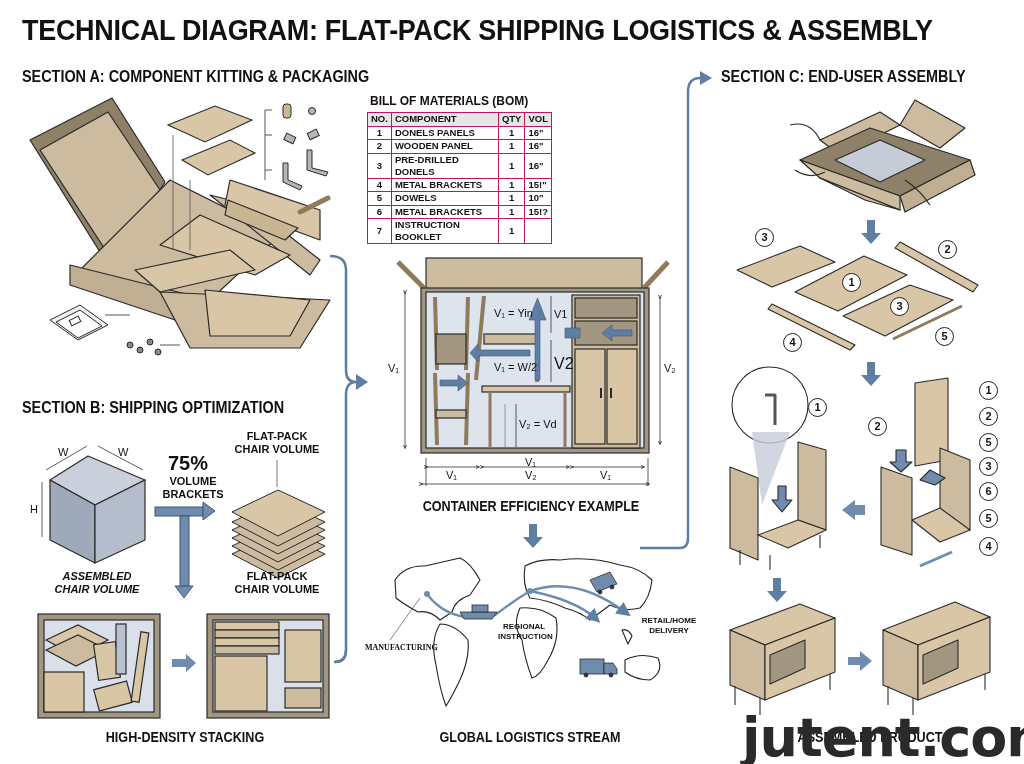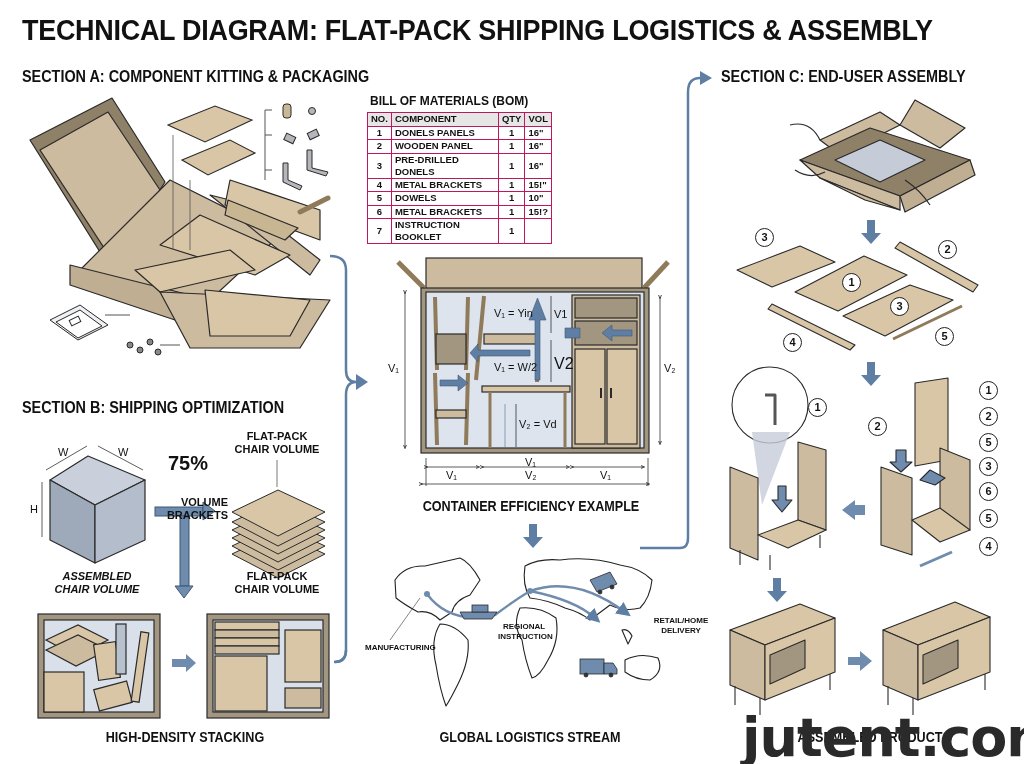--- a/index.html
+++ b/index.html
@@ -342,21 +342,21 @@
         <td class="c">1</td>
         <td></td>
       </tr>
 </tbody>
   </table>
 
 <div class="abs lbl" style="left:58px;top:446px;font-weight:normal;">W</div>
 <div class="abs lbl" style="left:118px;top:446px;font-weight:normal;">W</div>
 <div class="abs lbl" style="left:30px;top:503px;font-weight:normal;">H</div>
 <div class="abs" style="left:168px;top:452px;font-size:20px;font-weight:bold;">75%</div>
-<div class="abs lbl" style="left:158px;top:496px;width:70px;text-align:right;">
+<div class="abs lbl" style="left:158px;top:475px;width:70px;">
   <div>VOLUME</div>
   <div>BRACKETS</div>
 </div>
 <div class="abs lbl" style="left:52px;top:570px;width:90px;font-style:italic;">
   <div>ASSEMBLED</div>
   <div>CHAIR VOLUME</div>
 </div>
 <div class="abs lbl" style="left:232px;top:430px;width:90px;">
   <div>FLAT-PACK</div>
   <div>CHAIR VOLUME</div>
@@ -373,26 +373,26 @@
 <div class="abs" style="left:388px;top:362px;font-size:11px;">V₁</div>
 <div class="abs" style="left:664px;top:362px;font-size:11px;">V₂</div>
 <div class="abs" style="left:554px;top:308px;font-size:11px;">V1</div>
 <div class="abs" style="left:554px;top:355px;font-size:16px;">V2</div>
 <div class="abs" style="left:446px;top:469px;font-size:11px;">V₁</div>
 <div class="abs" style="left:525px;top:456px;font-size:11px;">V₁</div>
 <div class="abs" style="left:525px;top:469px;font-size:11px;">V₂</div>
 <div class="abs" style="left:600px;top:469px;font-size:11px;">V₁</div>
 <div class="abs cap" style="left:396px;top:498px;width:270px;">CONTAINER EFFICIENCY EXAMPLE</div>
 
-<div class="abs lbl" style="left:365px;top:641px;font-size:8px;">MANUFACTURING</div>
+<div class="abs lbl" style="left:365px;top:641px;font-size:8px;font-family:Liberation Serif, serif;">MANUFACTURING</div>
 <div class="abs lbl" style="left:498px;top:622px;font-size:8px;line-height:10px;width:52px;">
   <div>REGIONAL</div>
   <div>INSTRUCTION</div>
 </div>
-<div class="abs lbl" style="left:640px;top:616px;font-size:8px;line-height:10px;width:58px;margin-left:12px;">
+<div class="abs lbl" style="left:640px;top:616px;font-size:8px;line-height:10px;width:58px;">
   <div>RETAIL/HOME</div>
   <div>DELIVERY</div>
 </div>
 <div class="abs cap" style="left:400px;top:729px;width:260px;">GLOBAL LOGISTICS STREAM</div>
 
 <div class="circ" style="left:755px;top:228px;">3</div>
 <div class="circ" style="left:938px;top:240px;">2</div>
 <div class="circ" style="left:842px;top:273px;">1</div>
 <div class="circ" style="left:890px;top:297px;">3</div>
 <div class="circ" style="left:783px;top:333px;">4</div>

